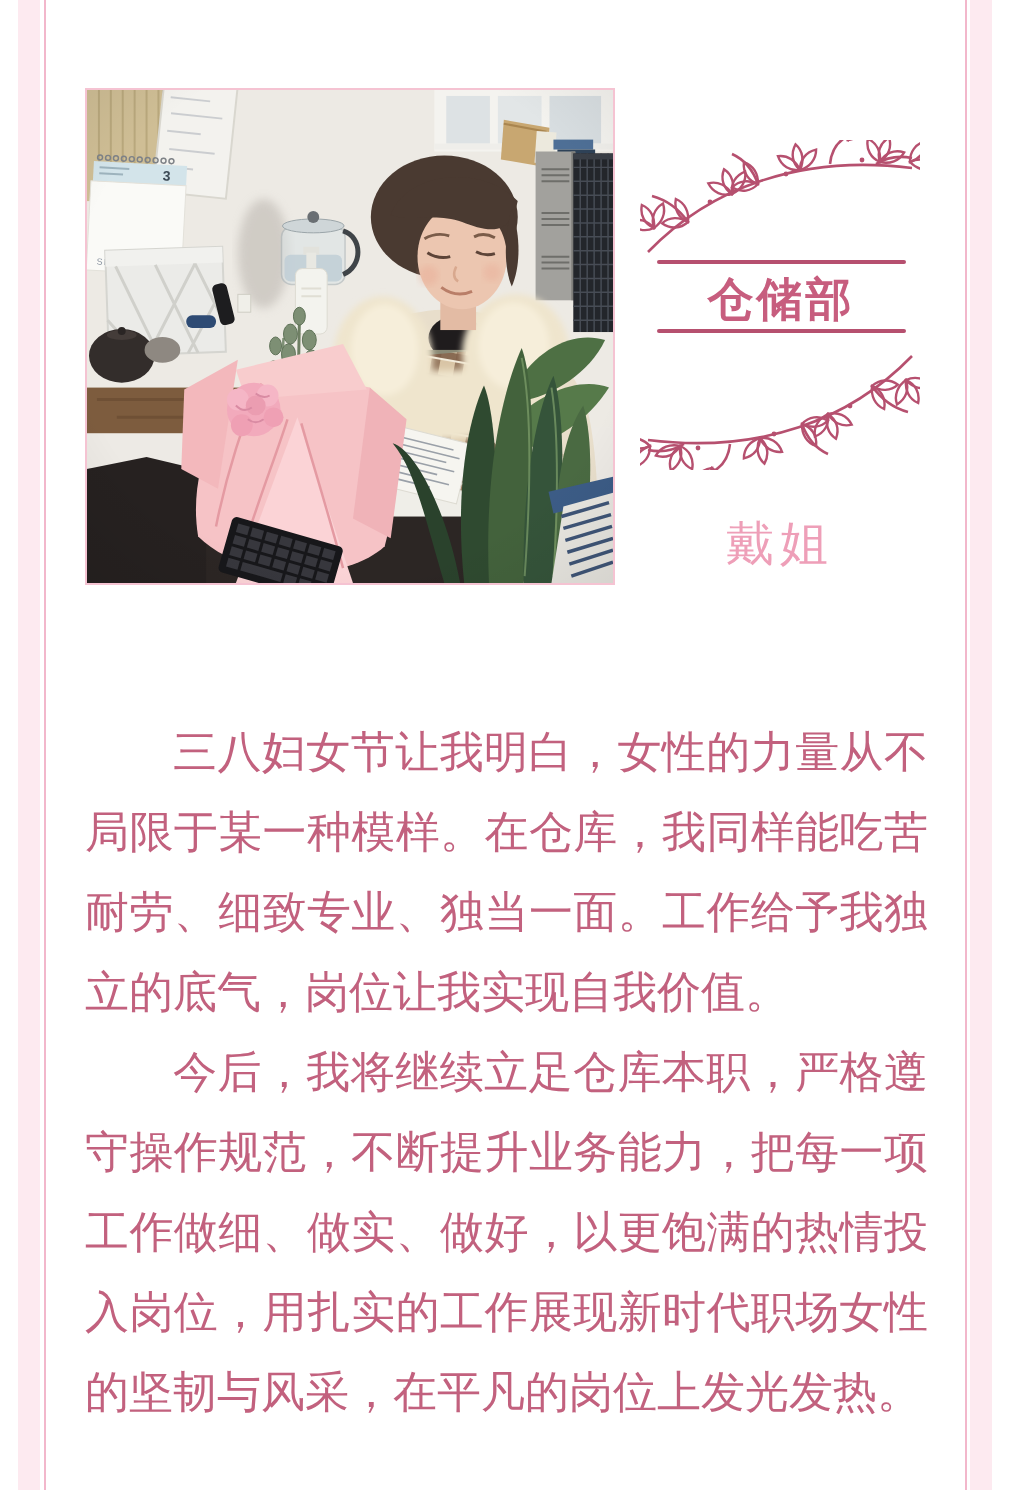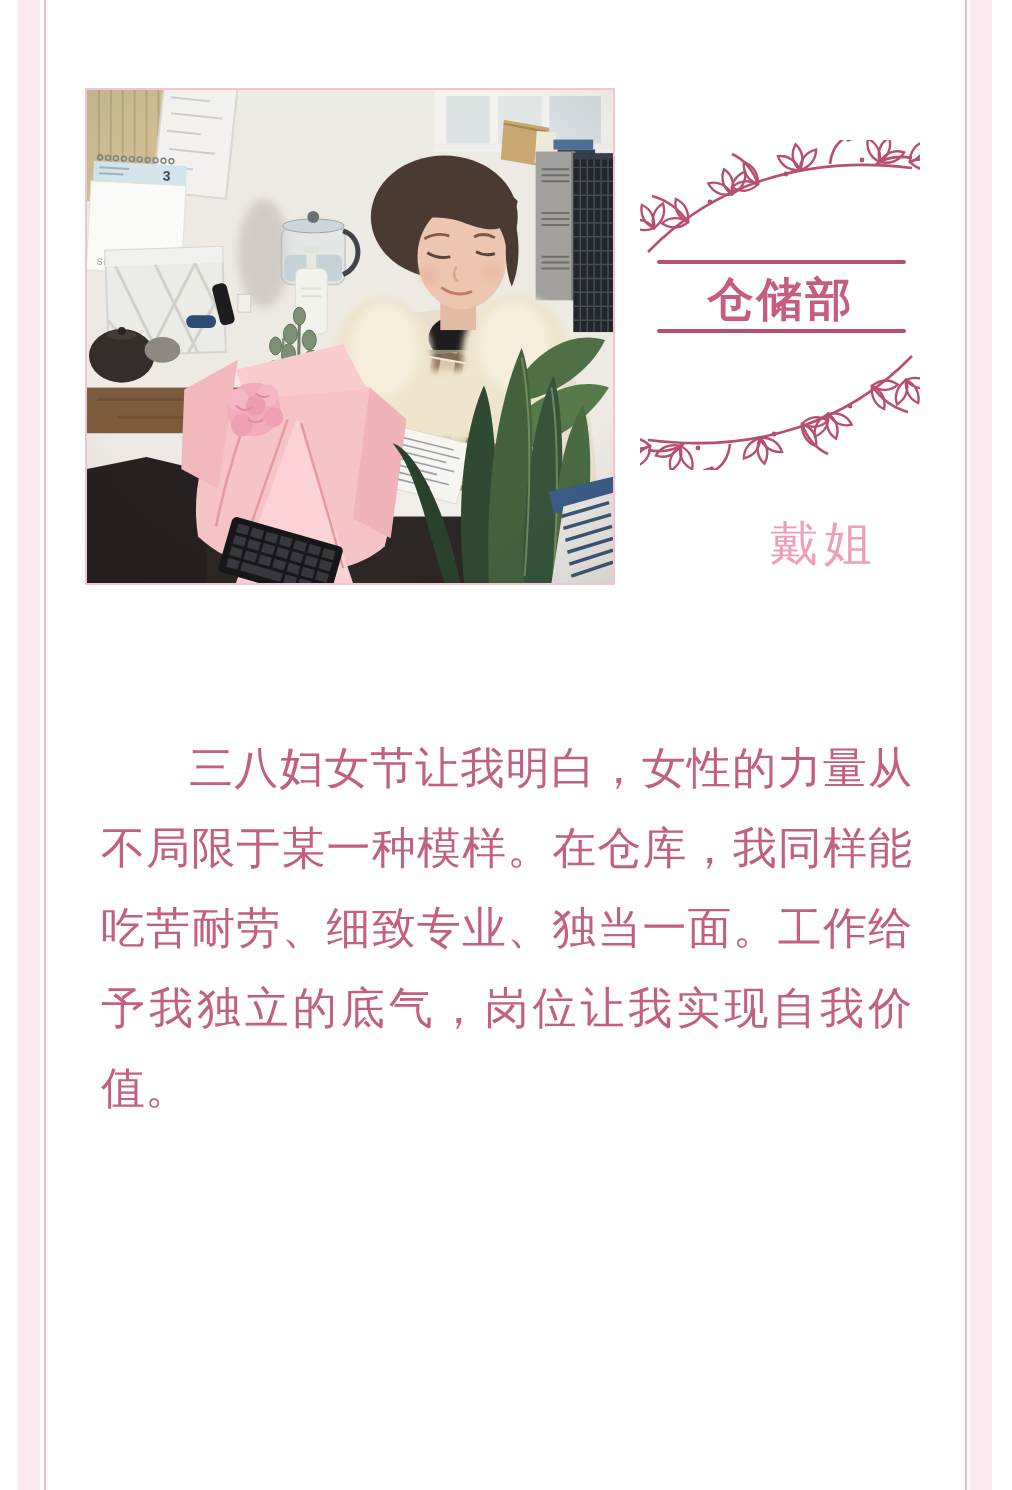--- a/index.html
+++ b/index.html
@@ -29,30 +29,29 @@
   .badge text{
     font-family:"Liberation Sans","DejaVu Sans",sans-serif;
     font-weight:600;letter-spacing:3px;
   }
 
   
   .author{
     position:absolute;left:726px;top:516px;
     font-size:48px;line-height:56px;letter-spacing:6px;
     color:#ee9fb8;
-    margin-left:44px;
   }
 
   
   .article{
     position:absolute;left:85px;top:712px;width:843px;
     color:#c2617e;font-size:44px;line-height:80px;
     text-align:justify;word-break:break-all;
   }
-  .article p{margin:16px;text-indent:2em;}
+  .article p{margin:0;text-indent:2em;}
 </style>
 </head>
 <body>
 
 <div class="band left"></div>
 <div class="thinline left"></div>
 <div class="band right"></div>
 <div class="thinline right"></div>
 
 <figure class="photo">
@@ -346,13 +345,14 @@
     <rect x="17" y="120" width="249" height="4" rx="2" fill="#b6506f"></rect>
     <rect x="17" y="189" width="249" height="4" rx="2" fill="#b6506f"></rect>
     <text x="141" y="175" font-size="46" text-anchor="middle" fill="#c75d7e">仓储部</text>
   </svg>
 </div>
 
 <div class="author">戴姐</div>
 
 <article class="article">
   <p>三八妇女节让我明白，女性的力量从不局限于某一种模样。在仓库，我同样能吃苦耐劳、细致专业、独当一面。工作给予我独立的底气，岗位让我实现自我价值。</p>
+  <p>今后，我将继续立足仓库本职，严格遵守操作规范，不断提升业务能力，把每一项工作做细、做实、做好，以更饱满的热情投入岗位，用扎实的工作展现新时代职场女性的坚韧与风采，在平凡的岗位上发光发热。</p>
 </article>
 
 </body></html>

